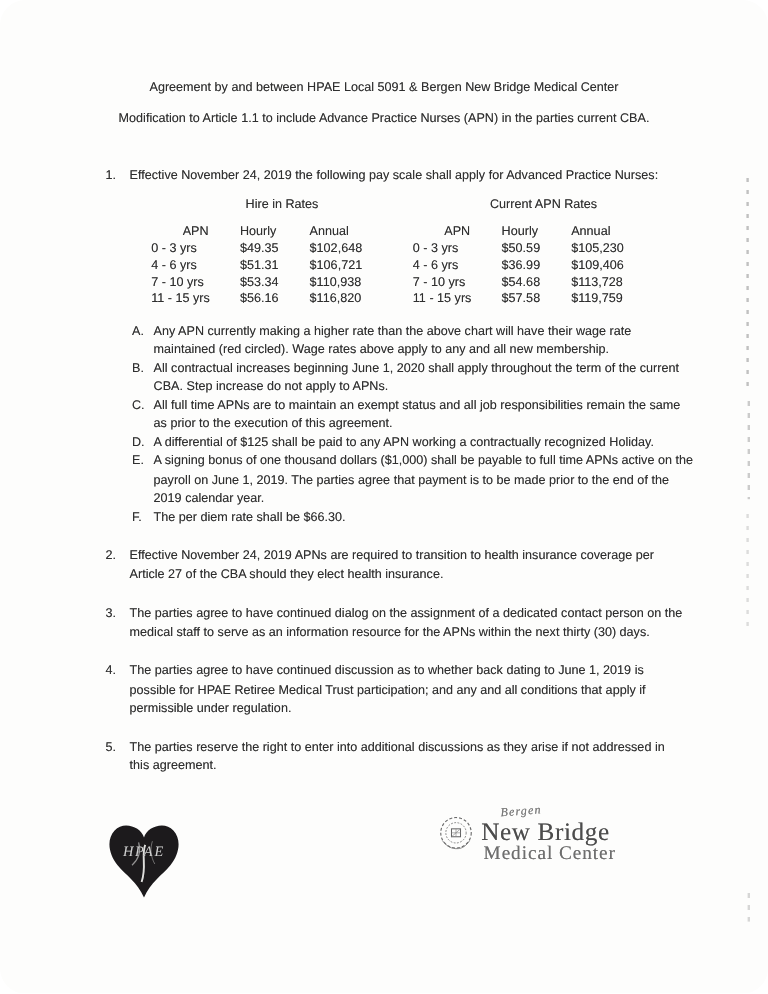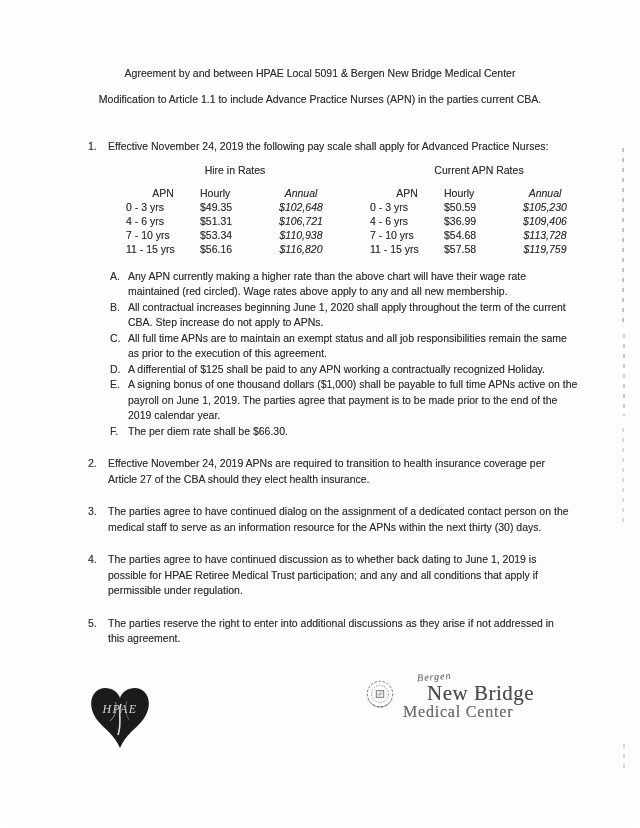--- a/index.html
+++ b/index.html
@@ -21,48 +21,48 @@
   }
   .hdr { text-align: center; line-height: 15px; }
   .hdr2 { margin-top: 11px; }
 
   .num-item { display: flex; margin-left: 88px; margin-right: 50px; }
   .num-item .num { flex: 0 0 20px; line-height: 15.5px; }
   .num-item .body { width: 465px; line-height: 15.5px; }
   .mt-item1 { margin-top: 32px; }
   .mt-item  { margin-top: 17px; }
 
-  .tables-row { display: flex; margin-left: 126px; margin-top: 8px; gap: 26px; }
+  .tables-row { display: flex; margin-left: 126px; margin-top: 8px; }
   .pay-table .table-title { text-align: center; margin-bottom: 9px; line-height: 14px; }
   .pay-table table { border-collapse: collapse; }
   .pay-table th { font-weight: normal; }
   .pay-table th, .pay-table td { font-size: 10.5px; line-height: 14px; padding: 0; white-space: nowrap; }
   .c-yrs { width: 74px; }
   .c-hr  { width: 58px; text-align: left; padding-left: 4px; }
-  .c-an  { width: 86px; text-align: center; padding-left: 12px; font-style: italic; }
+  .c-an  { width: 86px; text-align: left; padding-left: 12px; }
 
   .sub-list { margin-top: 13px; }
   .sub-item { display: flex; margin-left: 110px; }
   .sub-item .letter { flex: 0 0 18px; line-height: 15.5px; }
   .sub-item .sub-body { width: 450px; line-height: 15.5px; }
 
   .footer { position: relative; margin-top: 22px; height: 78px; }
   .hpae-logo { position: absolute; left: 88px; top: 16px; width: 64px; height: 68px; font-style: italic; }
   .nb-logo { position: absolute; left: 364px; top: 5px; display: flex; align-items: flex-start; }
   .nb-seal { margin-top: 3px; }
   .nb-text { position: relative; margin-left: 5px; padding-top: 9px; }
   .nb-script {
     position: absolute; top: -3px; left: 16px;
     font-family: "Liberation Serif", serif; font-style: italic;
     font-size: 10px; color: #7a7a7a; transform: rotate(-4deg);
     letter-spacing: 1px;
   }
   .nb-name {
     font-family: "Liberation Serif", serif;
-    font-size: 21px; line-height: 20px; color: #4c4c4c; letter-spacing: 0.5px; margin-left: 26px;
+    font-size: 21px; line-height: 20px; color: #4c4c4c; letter-spacing: 0.5px;
   }
   .nb-sub {
     font-family: "Liberation Serif", serif;
     font-size: 16px; color: #6e6e6e; letter-spacing: 0.8px; margin-left: 2px;
   }
 
   .artifact {
     position: absolute; width: 2px;
     background: repeating-linear-gradient(180deg, #8f8f8f 0 4px, transparent 4px 10px);
   }

